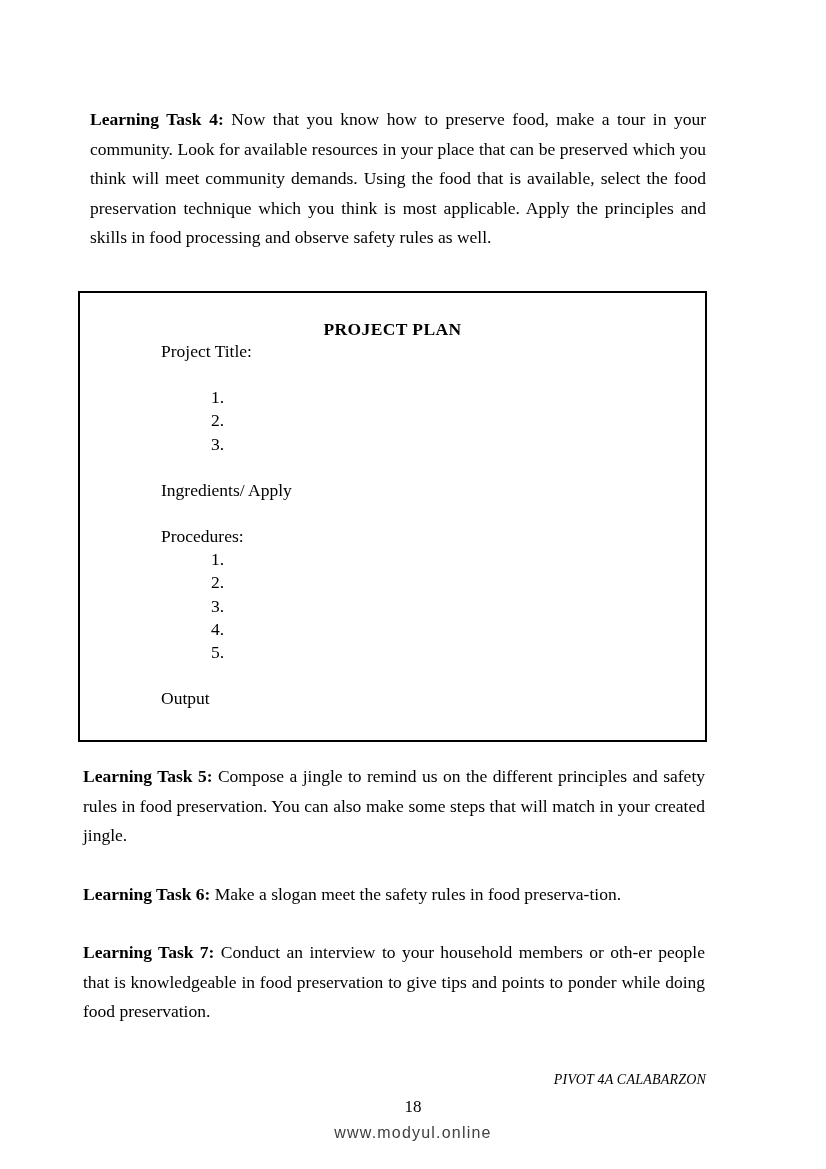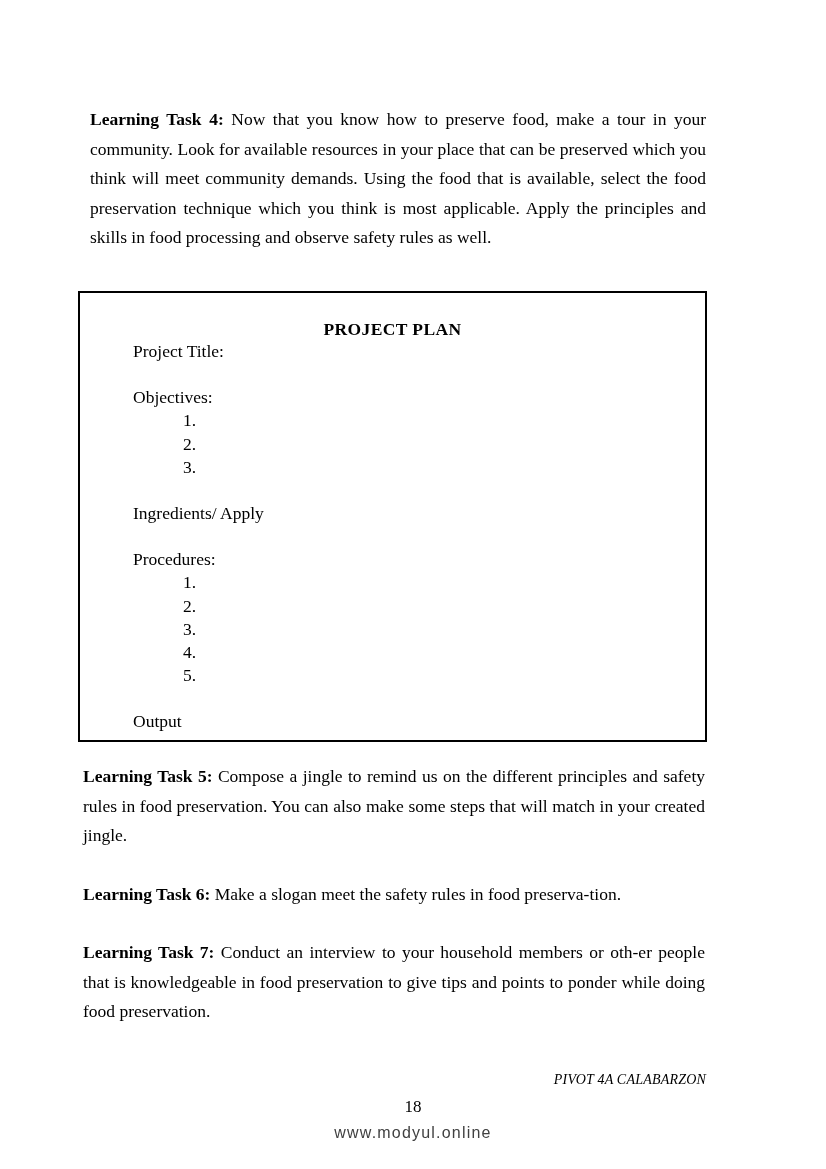--- a/index.html
+++ b/index.html
@@ -56,20 +56,21 @@
     text-align: center;
     font-weight: bold;
     font-size: 17.5px;
     letter-spacing: 0.4px;
     margin-top: 26px;
   }
   .box-body {
     padding-left: 53px;
     font-size: 17.5px;
     line-height: 23.2px;
+    margin-left: 28px;
   }
   .field-label {
     margin-top: 0;
   }
   .gap {
     height: 23px;
   }
   .numlist {
     list-style: none;
     margin: 0;
@@ -135,21 +136,20 @@
 
   <div id="task4-block">
     <p class="para"><span class="lead">Learning Task 4:</span><span> Now that you know how to preserve food, make a tour in your community.  Look for available resources in your place that can be preserved which you think will meet community demands.  Using the food that is available, select the food preservation technique which you think is most applicable.   Apply the principles and skills in food processing and observe safety rules as well.</span></p>
   </div>
 
   <div id="project-box">
     <div class="box-title">PROJECT PLAN</div>
     <div class="box-body">
       <div class="field-label">Project Title:</div>
       <div class="gap"></div>
-      <div class="field-label">Objectives:</div>
       <ul class="numlist">
         <li>1.</li>
         <li>2.</li>
         <li>3.</li>
       </ul>
       <div class="gap"></div>
       <div class="field-label">Ingredients/ Apply</div>
       <div class="gap"></div>
       <div class="field-label">Procedures:</div>
       <ul class="numlist">

